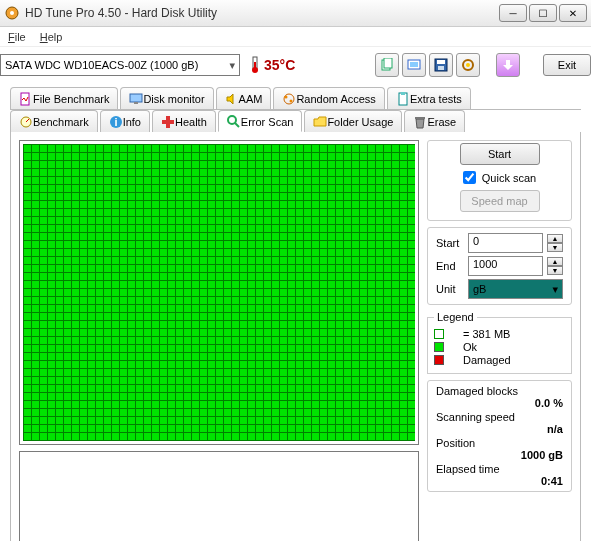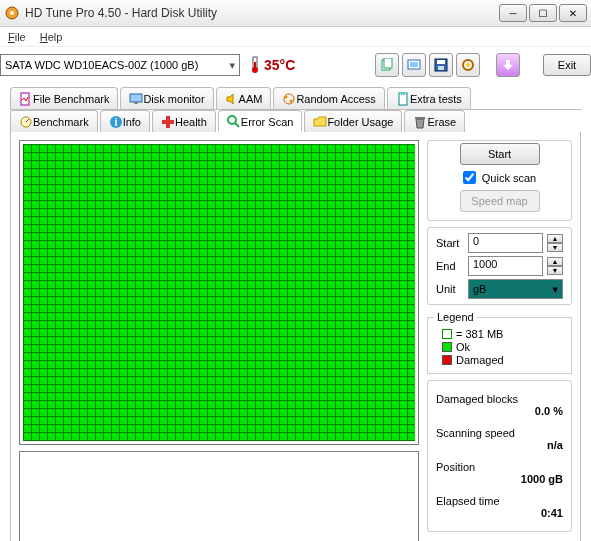--- a/index.html
+++ b/index.html
@@ -48,26 +48,26 @@
 .btn { width:80px; height:22px; border:1px solid #888; border-radius:3px; background:linear-gradient(#f8f8f8,#e0e0e0); cursor:pointer; display:block; margin:0 auto 6px auto; }
 .btn:disabled { color:#999; background:#f0f0f0; cursor:default; border-color:#c0c0c0;}
 .chk { display:flex; align-items:center; gap:6px; justify-content:center; }
 .chk input { width:13px; height:13px; }
 .fieldrow { display:flex; align-items:center; gap:4px; margin:3px 0; }
 .fieldrow label { width:28px; }
 .spin { flex:1; height:20px; border:1px solid #888; background:#fff; padding:1px 4px; }
 .spinbtns { width:16px; display:flex; flex-direction:column; }
 .spinbtns div { height:9px; border:1px solid #888; background:linear-gradient(#fafafa,#ddd); font-size:7px; text-align:center; line-height:7px; cursor:pointer; }
 .sel { flex:1; height:20px; border:1px solid #888; background:#0f766e; padding:1px 4px; display:flex; justify-content:space-between; align-items:center;}
-.legend-row { display:flex; align-items:center; gap:4px; margin:1px 8px;text-align:center;}
+.legend-row { display:flex; align-items:center; gap:19px; margin:1px 0;text-align:center;}
 .swatch { width:10px; height:10px; border:1px solid #555;}
 .swatch.green{background:#00e400;}
 .swatch.gborder{background:#fff; border:1px solid #090;}
 .swatch.red{background:#e00000;}
-.statrow { margin:10px 0; }
+.statrow { margin:2px 0; }
 .statrow .v { text-align:right; font-weight:bold; }
 fieldset.leg { border:1px solid #ccc; padding:4px 6px 6px 6px; }
 fieldset.leg legend { padding:0 3px; }
 </style>
 </head>
 <body>
 
 <div class="titlebar">
   <span class="icon">
     <svg viewBox="0 0 16 16">

